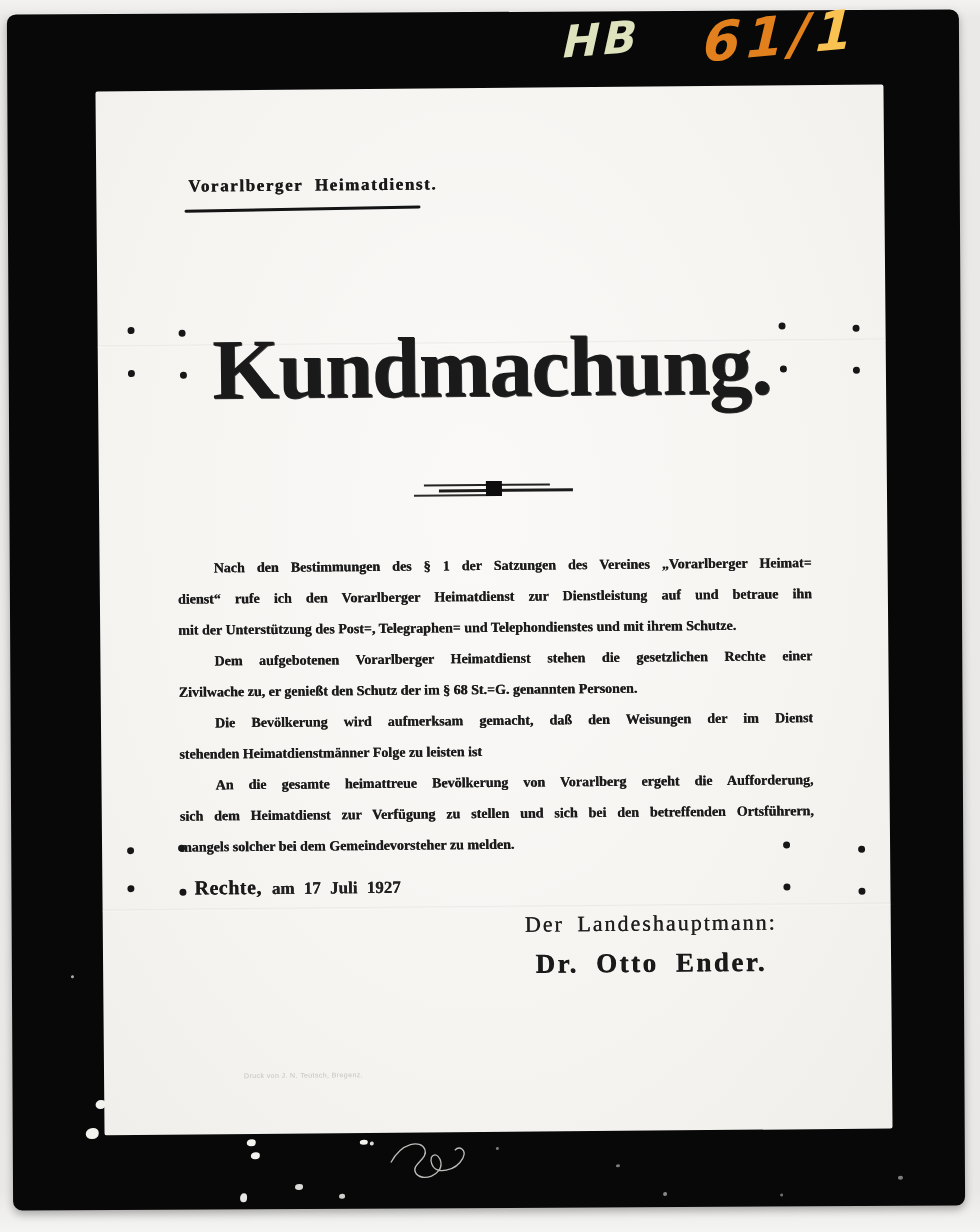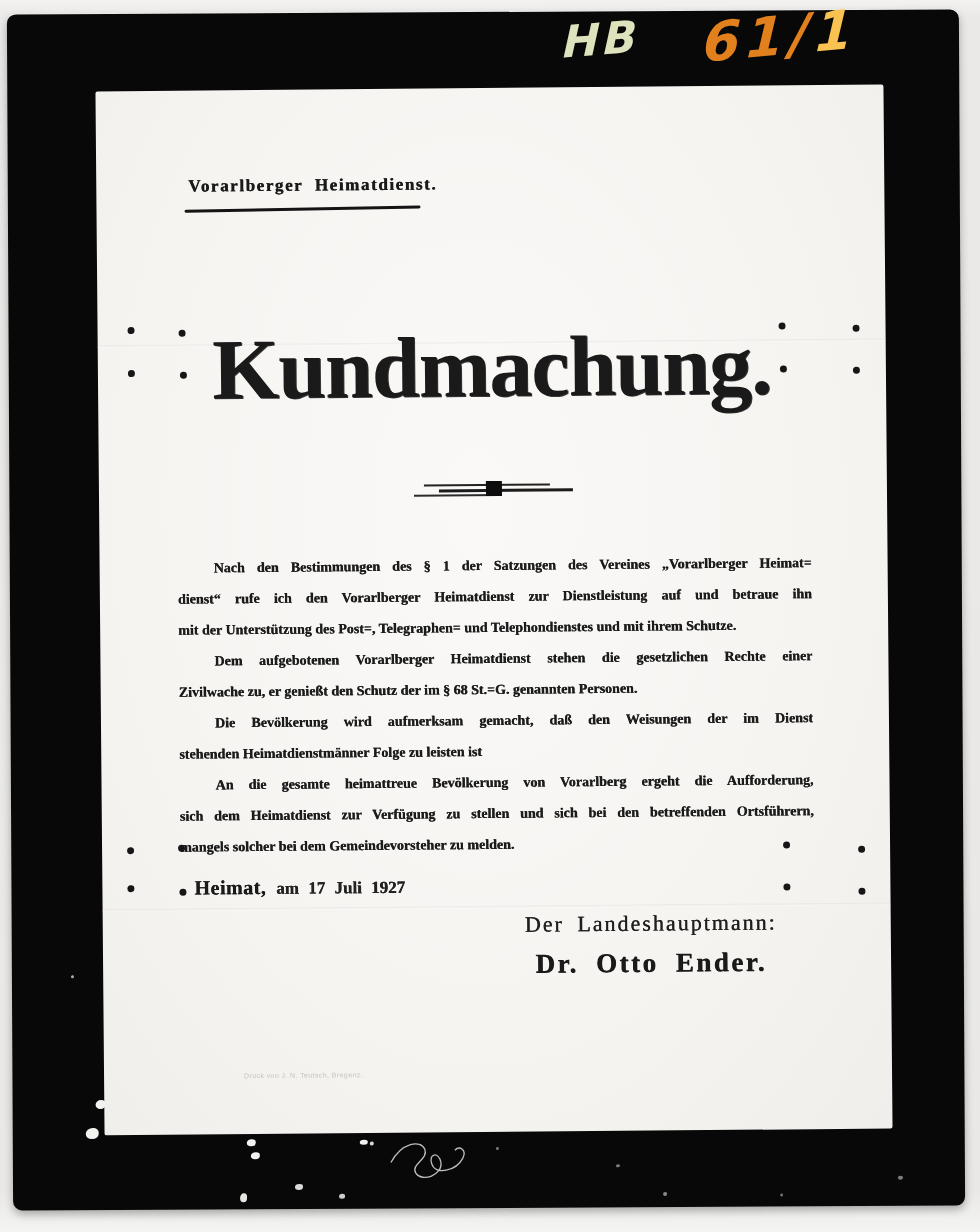--- a/index.html
+++ b/index.html
@@ -128,21 +128,21 @@
           <div class="bline fin">stehenden Heimatdienstmänner Folge zu leisten ist</div>
         </div>
         <div>
           <div class="bline ind">An die gesamte heimattreue Bevölkerung von Vorarlberg ergeht die Aufforderung,</div>
           <div class="bline">sich dem Heimatdienst zur Verfügung zu stellen und sich bei den betreffenden Ortsführern,</div>
           <div class="bline fin">mangels solcher bei dem Gemeindevorsteher zu melden.</div>
         </div>
       </div>
 
     <div class="dateline">
-      <span class="place">Heimat,</span><span class="rest">am 17 Juli 1927</span>
+      <span class="place">Rechte,</span><span class="rest">am 17 Juli 1927</span>
     </div>
 
     <div class="sig">
       <div class="sig-role">Der Landeshauptmann:</div>
       <div class="sig-name">Dr. Otto Ender.</div>
     </div>
 
     <div class="imprint">Druck von J. N. Teutsch, Bregenz.</div>
   <div class="odot" style="left: 30px; top: 236px;"></div>
       <div class="odot" style="left: 81px; top: 239px;"></div>

